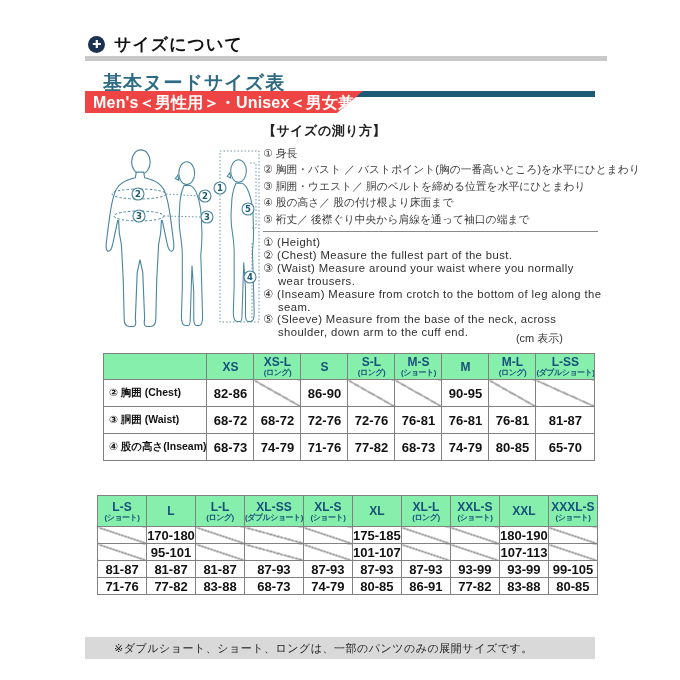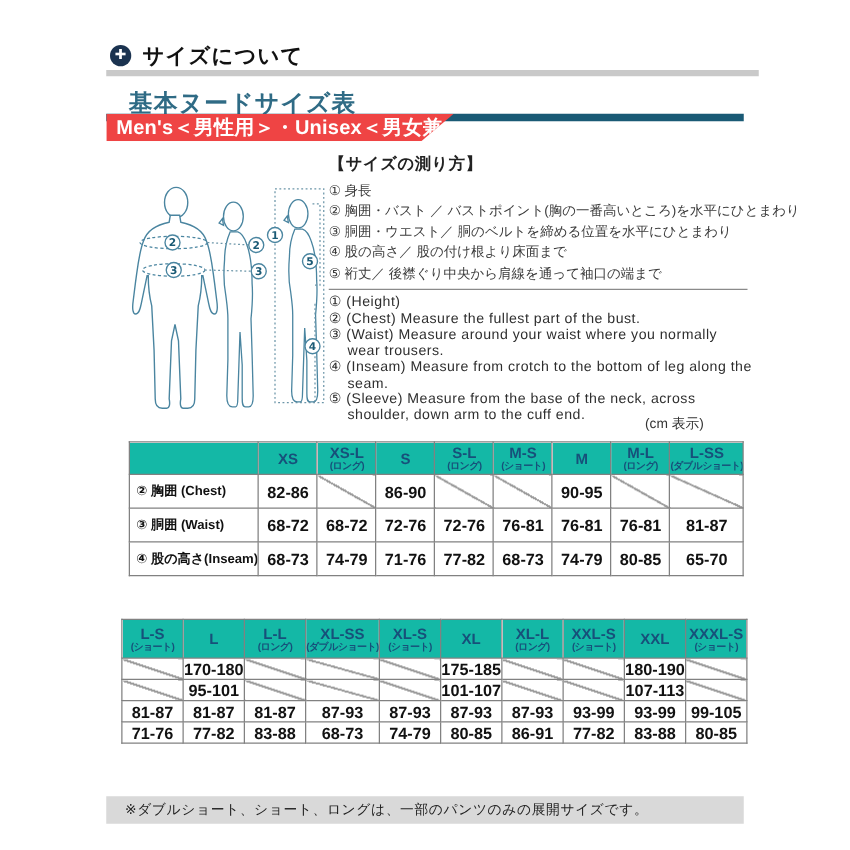--- a/index.html
+++ b/index.html
@@ -32,40 +32,40 @@
   .list-divider { border:none; border-top:1px solid #8a8a8a; margin:4px 0 4px 0; width:335px; }
   ul.en-list { list-style:none; }
   ul.en-list li { font-size:11.3px; color:#2e2e2e; line-height:12.9px; letter-spacing:0.4px;
     padding-left:15px; text-indent:-15px; }
   .cm-note { position:absolute; left:103px; top:331px; width:460px; text-align:right;
     font-size:11px; color:#333; }
 
   
   table { border-collapse:collapse; table-layout:fixed; background:#fff; }
   th,td { border:1px solid #818181; text-align:center; overflow:hidden; }
-  thead th { background:#14b8a6; color:#17507a; font-weight:bold; vertical-align:middle; }
+  thead th { background:#86efac; color:#17507a; font-weight:bold; vertical-align:middle; }
   th .size { font-size:12px; line-height:12px; }
   th .variant { font-size:8px; line-height:9px; white-space:nowrap; letter-spacing:-0.5px; }
   tbody td { font-size:13px; font-weight:bold; color:#111; }
   td.label { text-align:left; padding-left:5px; font-size:12px; white-space:nowrap; }
   td.label.small { font-size:10.5px; }
   td.diag { background:
     linear-gradient(to top right,
       transparent calc(50% - 0.8px), #9a9a9a calc(50% - 0.8px),
       #9a9a9a calc(50% + 0.8px), transparent calc(50% + 0.8px)); }
   #table1 { position:absolute; left:103px; top:353px; }
   #table1 thead tr { height:26px; }
   #table1 tbody tr { height:27px; }
   #table2 { position:absolute; left:97px; top:495px; }
   #table2 thead tr { height:31px; }
   #table2 tbody tr { height:17px; }
 
   
   .footnote { position:absolute; left:85px; top:637px; width:510px; height:22px; background:#d9d9d9;
-    font-size:11px; color:#222; line-height:22px; padding-left:15px; letter-spacing:0.5px; }
+    font-size:11px; color:#222; line-height:22px; padding-left:29px; letter-spacing:0.5px; }
 
   
   .fig-outline { fill:#fff; stroke:#4a85a0; stroke-width:1.2; }
   .fig-dash { fill:none; stroke:#4a85a0; stroke-width:1; stroke-dasharray:2.5,2; }
   .fig-dot { fill:none; stroke:#6b95a8; stroke-width:1; stroke-dasharray:1.5,2; }
   .marker-circle { fill:#fff; stroke:#4a85a0; stroke-width:1.1; }
   .marker-digit { fill:#1a5a75; font-size:8.5px; font-weight:bold; text-anchor:middle;
     font-family:"DejaVu Sans",sans-serif; }
 </style>
 </head>

